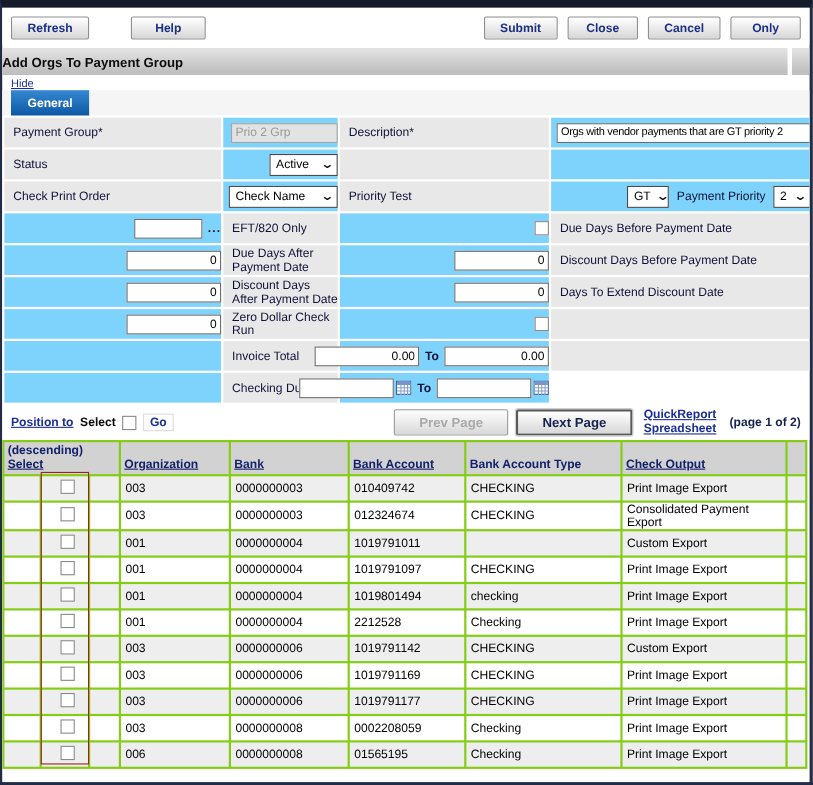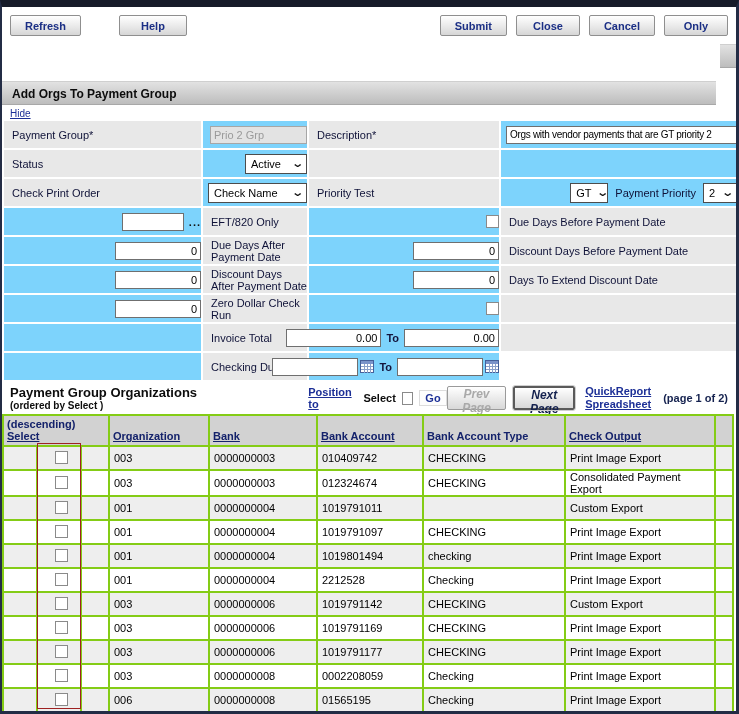--- a/index.html
+++ b/index.html
@@ -25,24 +25,24 @@
   }
   .btn + .btn { margin-left: 9px; }
   .toolbar .left { display:flex; }
   .toolbar .left .btn { min-width:60px; }
   .toolbar .left .btn + .btn { margin-left:38px; min-width:68px; }
   .toolbar .right { margin-left:auto; display:flex; }
   .toolbar .right .btn { min-width:64px; }
   
   .titlebar-row { display:flex; margin-top:3px; }
   .titlebar {
-    flex:1; height:24px; line-height:24px; padding-left:10px;
+    flex:1; height:24px; line-height:24px; 
     font-weight:bold; font-size:12px; color:#0c0c0c;
     background: linear-gradient(#e2e2e2,#bdbdbd);
-    border-top:1px solid #cfcfcf; border-bottom:1px solid #a8a8a8;margin-top:37px;
+    border-top:1px solid #cfcfcf; border-bottom:1px solid #a8a8a8;
   }
   .titlebar-square {
     width:16px; height:24px; margin-left:4px;
     background: linear-gradient(#e2e2e2,#bdbdbd);
     border-top:1px solid #cfcfcf; border-bottom:1px solid #a8a8a8;
   }
   
   .hide-row { padding:2px 0 1px 8px; height:14px; }
   .hide-link { font-size:10px; color:#1c2f96; text-decoration:underline; cursor:pointer; }
   .tabstrip { background:#f5f5f5; height:23px; display:flex; align-items:flex-end; }
@@ -86,21 +86,21 @@
   .pos-link { font-weight:bold; color:#1c2f96; text-decoration:underline; cursor:pointer; }
   .pos-select-label { font-weight:bold; color:#0c0c0c; }
   .go-link {
     font-weight:bold; color:#1c2f96; background:#fdfdfd; border:1px solid #dcdcdc;
     padding:1px 5px; cursor:pointer;
   }
   .page-btns { margin-left:auto; display:flex; align-items:center; }
   .pg-btn {
     font-family:inherit; font-size:12px; font-weight:bold;
     background:linear-gradient(#ffffff,#e7e7e7 60%,#d8d8d8);
-    border:1px solid #9a9a9a; border-radius:2px; height:24px; padding:0 2px;font-style:italic;
+    border:1px solid #9a9a9a; border-radius:2px; height:24px; padding:0 22px;
   }
   .pg-btn.disabled { color:#a9a9a9; }
   .pg-btn.focused { color:#15224f; border:2px solid #5a5a5a; outline:1px solid #cfcfcf; margin-left:7px; cursor:pointer; }
   .report-links { margin-left:10px; display:flex; flex-direction:column; line-height:13px; }
   .rep-link { font-weight:bold; color:#1c2f96; text-decoration:underline; font-size:11px; cursor:pointer; }
   .page-ind { margin-left:12px; margin-right:2px; font-weight:bold; color:#15224f; white-space:nowrap; }
   
   .table-wrap { position:relative; }
   table.grid { border-collapse:separate; border-spacing:2px; width:732px; table-layout:fixed; background:#84cc16; }
   table.grid th { background:#d2d2d2; font-weight:bold; color:#14226b; vertical-align:bottom; padding:2px 3px 3px 3px; text-align:left; height:26px; font-size:11px; }
@@ -135,20 +135,23 @@
   </div>
 
   <div class="titlebar-row">
     <div class="titlebar">Add Orgs To Payment Group</div>
     <div class="titlebar-square"></div>
   </div>
 
   <div class="hide-row">
     <span class="hide-link">Hide</span>
   </div>
+  <div class="tabstrip">
+    <div class="tab">General</div>
+  </div>
 
   <div class="form-grid">
 
     <div class="f-label">Payment Group*</div>
     <div class="f-field">
       <input class="tx disabled" style="width: 97px;" disabled="" value="Prio 2 Grp">
     </div>
     <div class="f-label">Description*</div>
     <div class="f-field">
       <input class="tx" style="width: 231px; font-size: 10px; letter-spacing: -0.3px;" value="Orgs with vendor payments that are GT priority 2">
@@ -247,24 +250,20 @@
         <svg width="14" height="13" viewBox="0 0 14 13">
             <rect x="0.5" y="0.5" width="13" height="12" fill="#fff" stroke="#44609a"></rect>
             <rect x="1" y="1" width="12" height="3" fill="#7a93c9"></rect>
             <path d="M1 6.5h12M1 9.5h12M4.5 4v9M7.5 4v9M10.5 4v9" stroke="#8aa0c9" stroke-width="1"></path>
           </svg>
       </span>
     </div>
   </div>
 
   <div class="sec-header">
-    <div class="sec-title-block">
-      <div class="sec-title">Payment Group Organizations</div>
-      <div class="sec-sub">(ordered by Select )</div>
-    </div>
     <div class="pos-block">
       <span class="pos-link">Position to</span>
       <span class="pos-select-label">Select</span>
       <span class="cb"></span>
       <span class="go-link">Go</span>
     </div>
     <div class="page-btns">
       <button class="pg-btn disabled">Prev Page</button>
       <button class="pg-btn focused">Next Page</button>
     </div>

